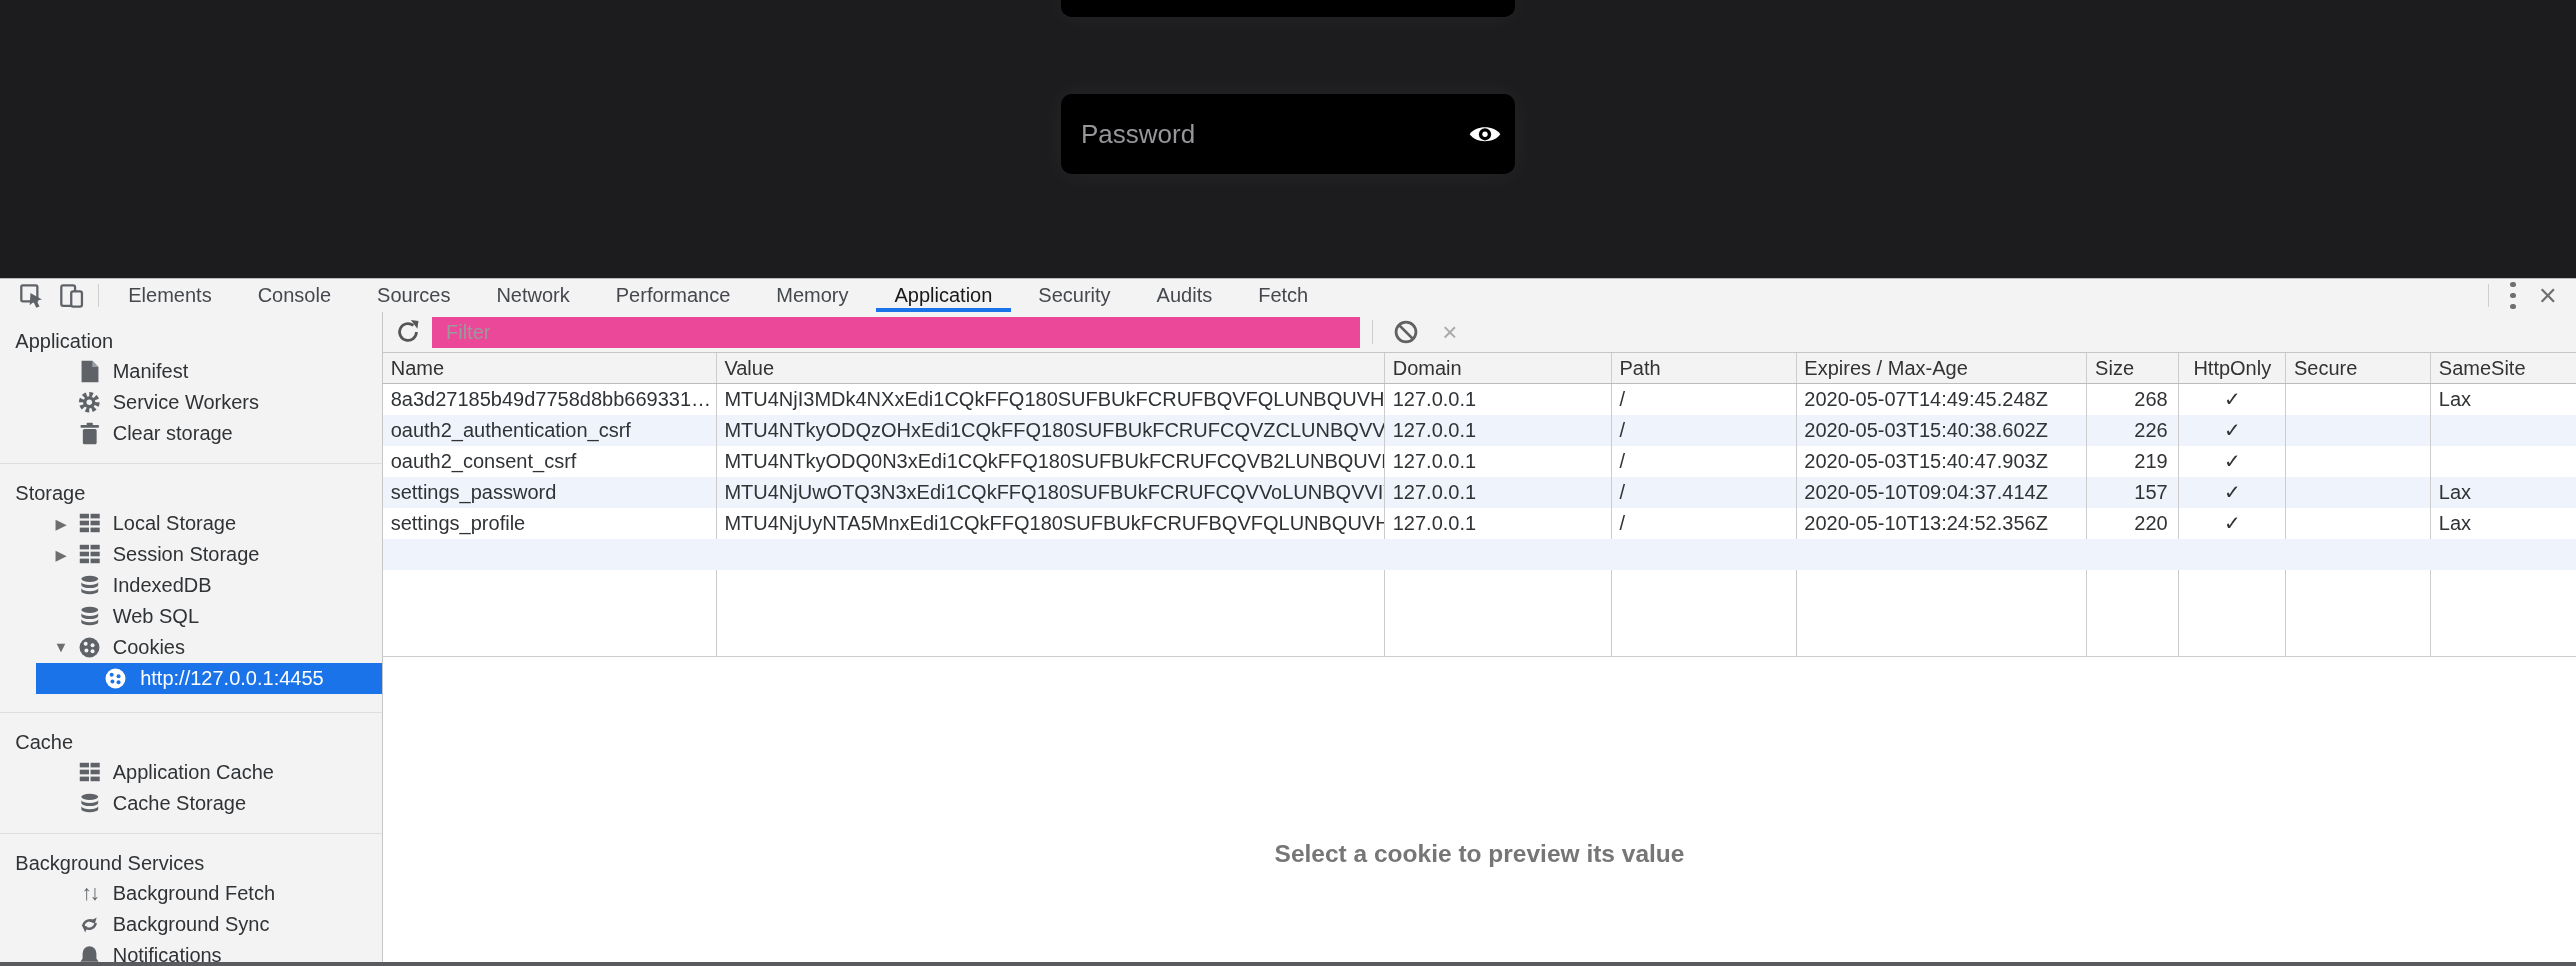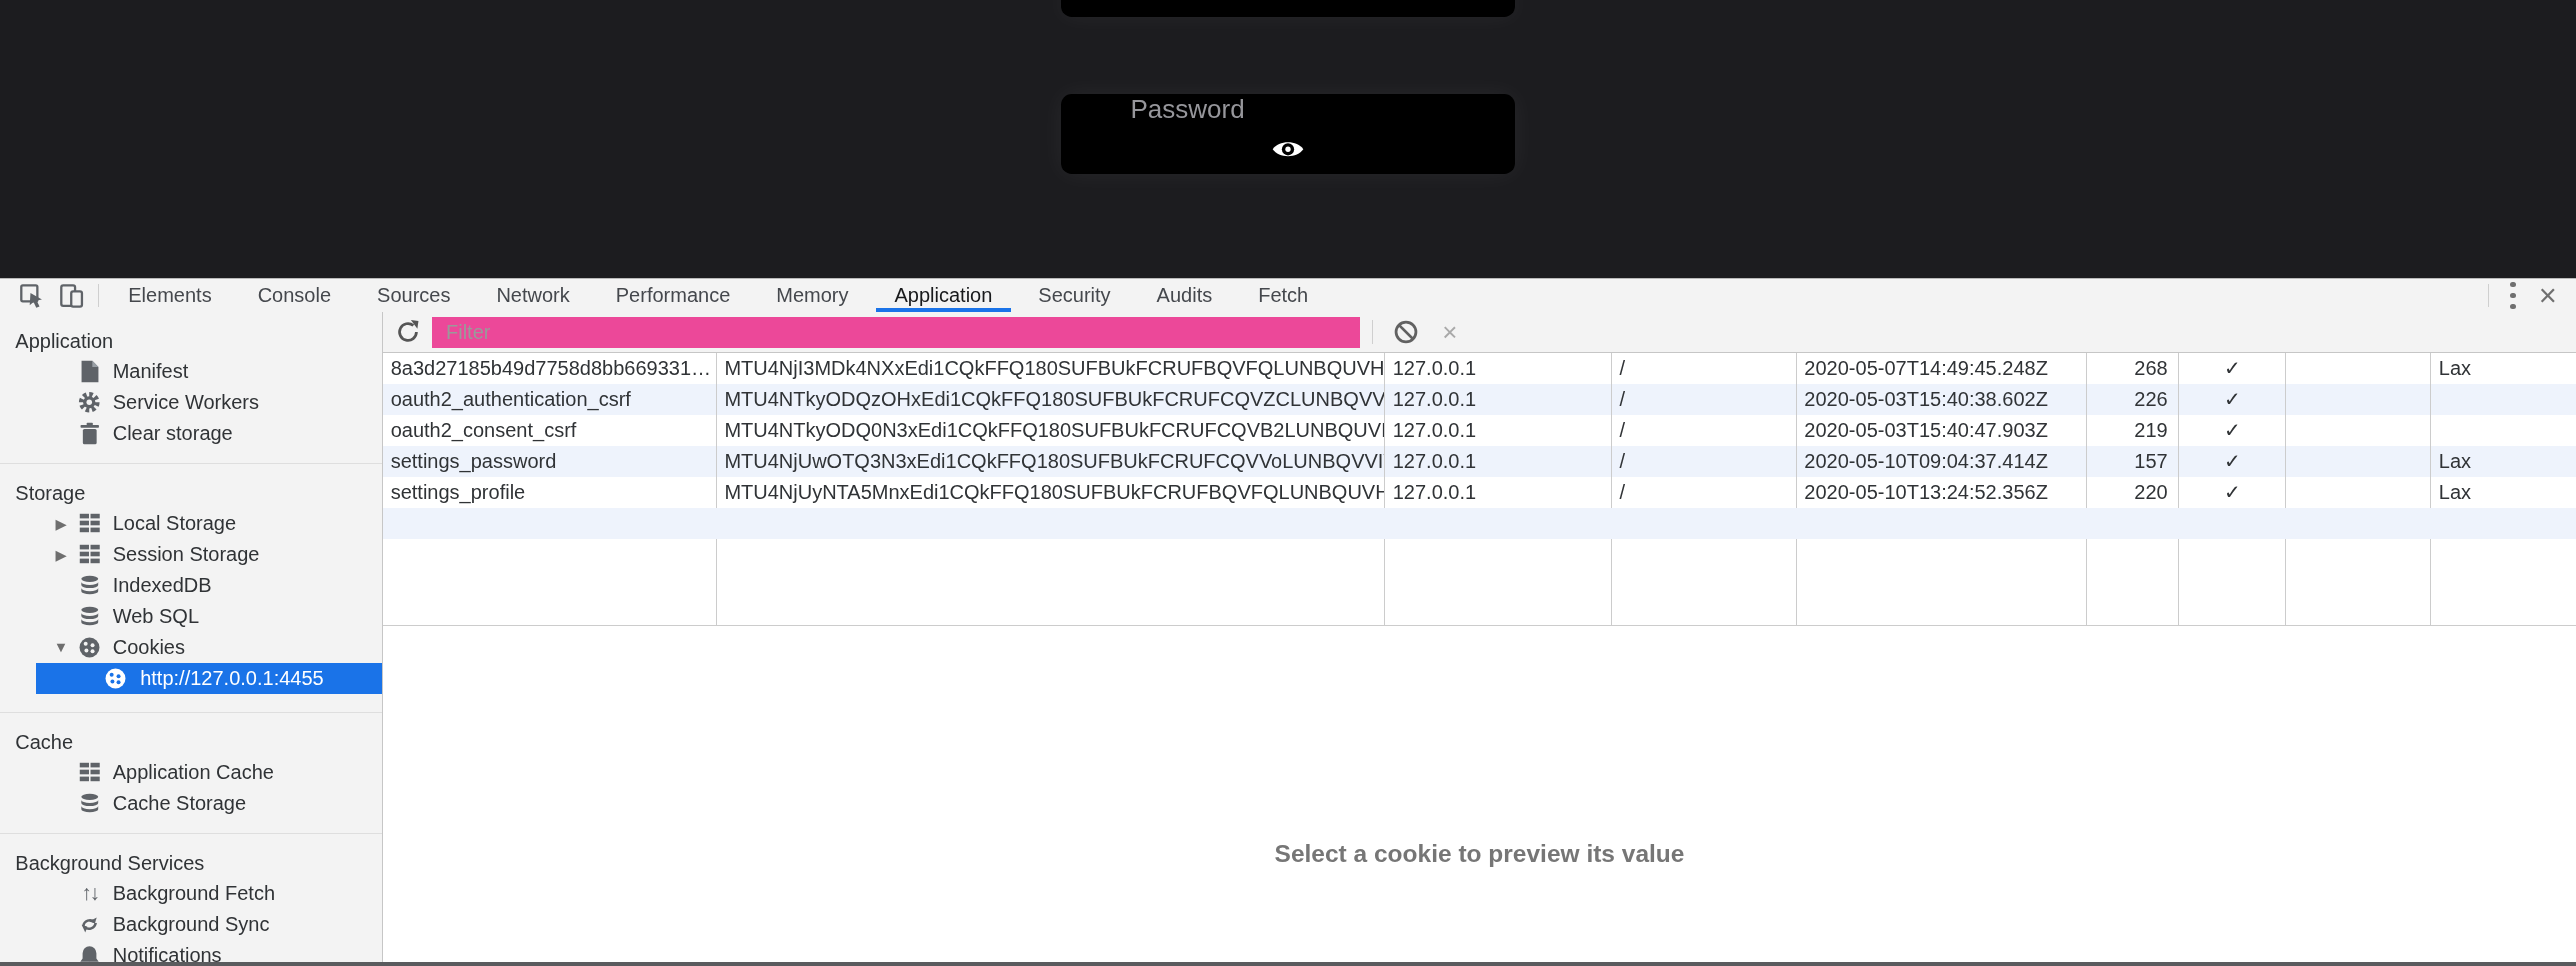--- a/index.html
+++ b/index.html
@@ -5,21 +5,21 @@
   * { margin:0; padding:0; box-sizing:border-box; }
   html,body { width:2576px; height:966px; overflow:hidden; background:#fff;
     font-family:"Liberation Sans", sans-serif; }
 
   
   .page-top { position:absolute; left:0; top:0; width:2576px; height:278px; background:#1c1c1f; }
   .field-partial { position:absolute; left:1061px; top:-6.1px; width:454px; height:23px;
     background:#000; border-radius:0 0 10.7px 10.7px; box-shadow:0 0 23px rgba(255,255,255,0.05); }
   .password-field { position:absolute; left:1061px; top:94px; width:454px; height:80px;
     background:#000; border-radius:10.7px; display:flex; align-items:center;
-    box-shadow:0 0 26px rgba(255,255,255,0.055);flex-direction:column; }
+    box-shadow:0 0 26px rgba(255,255,255,0.055); }
   .password-field input { flex:1; background:transparent; border:none; outline:none;
     color:#c8c8c8; font-size:26px; padding-left:20px; font-family:"Liberation Sans",sans-serif; }
   .password-field input::placeholder { color:#96969b; }
   .eye-btn { width:61px; height:100%; display:flex; align-items:center; justify-content:center; cursor:pointer; }
 
   
   .devtools { position:absolute; left:0; top:278px; width:2576px; height:688px; background:#f3f3f3; border-top:0.8px solid #b9b9b9; }
 
   
   .tabbar { position:absolute; left:0; top:0; width:2576px; height:34px; background:#f3f3f3;
@@ -319,20 +319,31 @@
       <span class="ct-btn">
         <svg class="gicon" width="26" height="26" viewBox="0 0 34 34">
           <circle cx="17" cy="17" r="13" fill="none" stroke="#616161" stroke-width="3.6"></circle>
           <line x1="8" y1="8" x2="26" y2="26" stroke="#616161" stroke-width="3.6"></line>
         </svg>
       </span>
       <span class="ct-btn clear-x">×</span>
     </div>
 
     <div class="ctable">
+      <div class="trow thead">
+        <span class="cell c-name">Name</span>
+        <span class="cell c-value">Value</span>
+        <span class="cell c-domain">Domain</span>
+        <span class="cell c-path">Path</span>
+        <span class="cell c-expires">Expires / Max-Age</span>
+        <span class="cell c-size">Size</span>
+        <span class="cell c-httponly">HttpOnly</span>
+        <span class="cell c-secure">Secure</span>
+        <span class="cell c-samesite">SameSite</span>
+      </div>
 
       <div class="trow">
         <span class="cell c-name">8a3d27185b49d7758d8bb669331…</span>
         <span class="cell c-value">MTU4NjI3MDk4NXxEdi1CQkFFQ180SUFBUkFCRUFBQVFQLUNBQUVHYz…</span>
         <span class="cell c-domain">127.0.0.1</span>
         <span class="cell c-path">/</span>
         <span class="cell c-expires">2020-05-07T14:49:45.248Z</span>
         <span class="cell c-size">268</span>
         <span class="cell c-httponly">✓</span>
         <span class="cell c-secure"></span>

